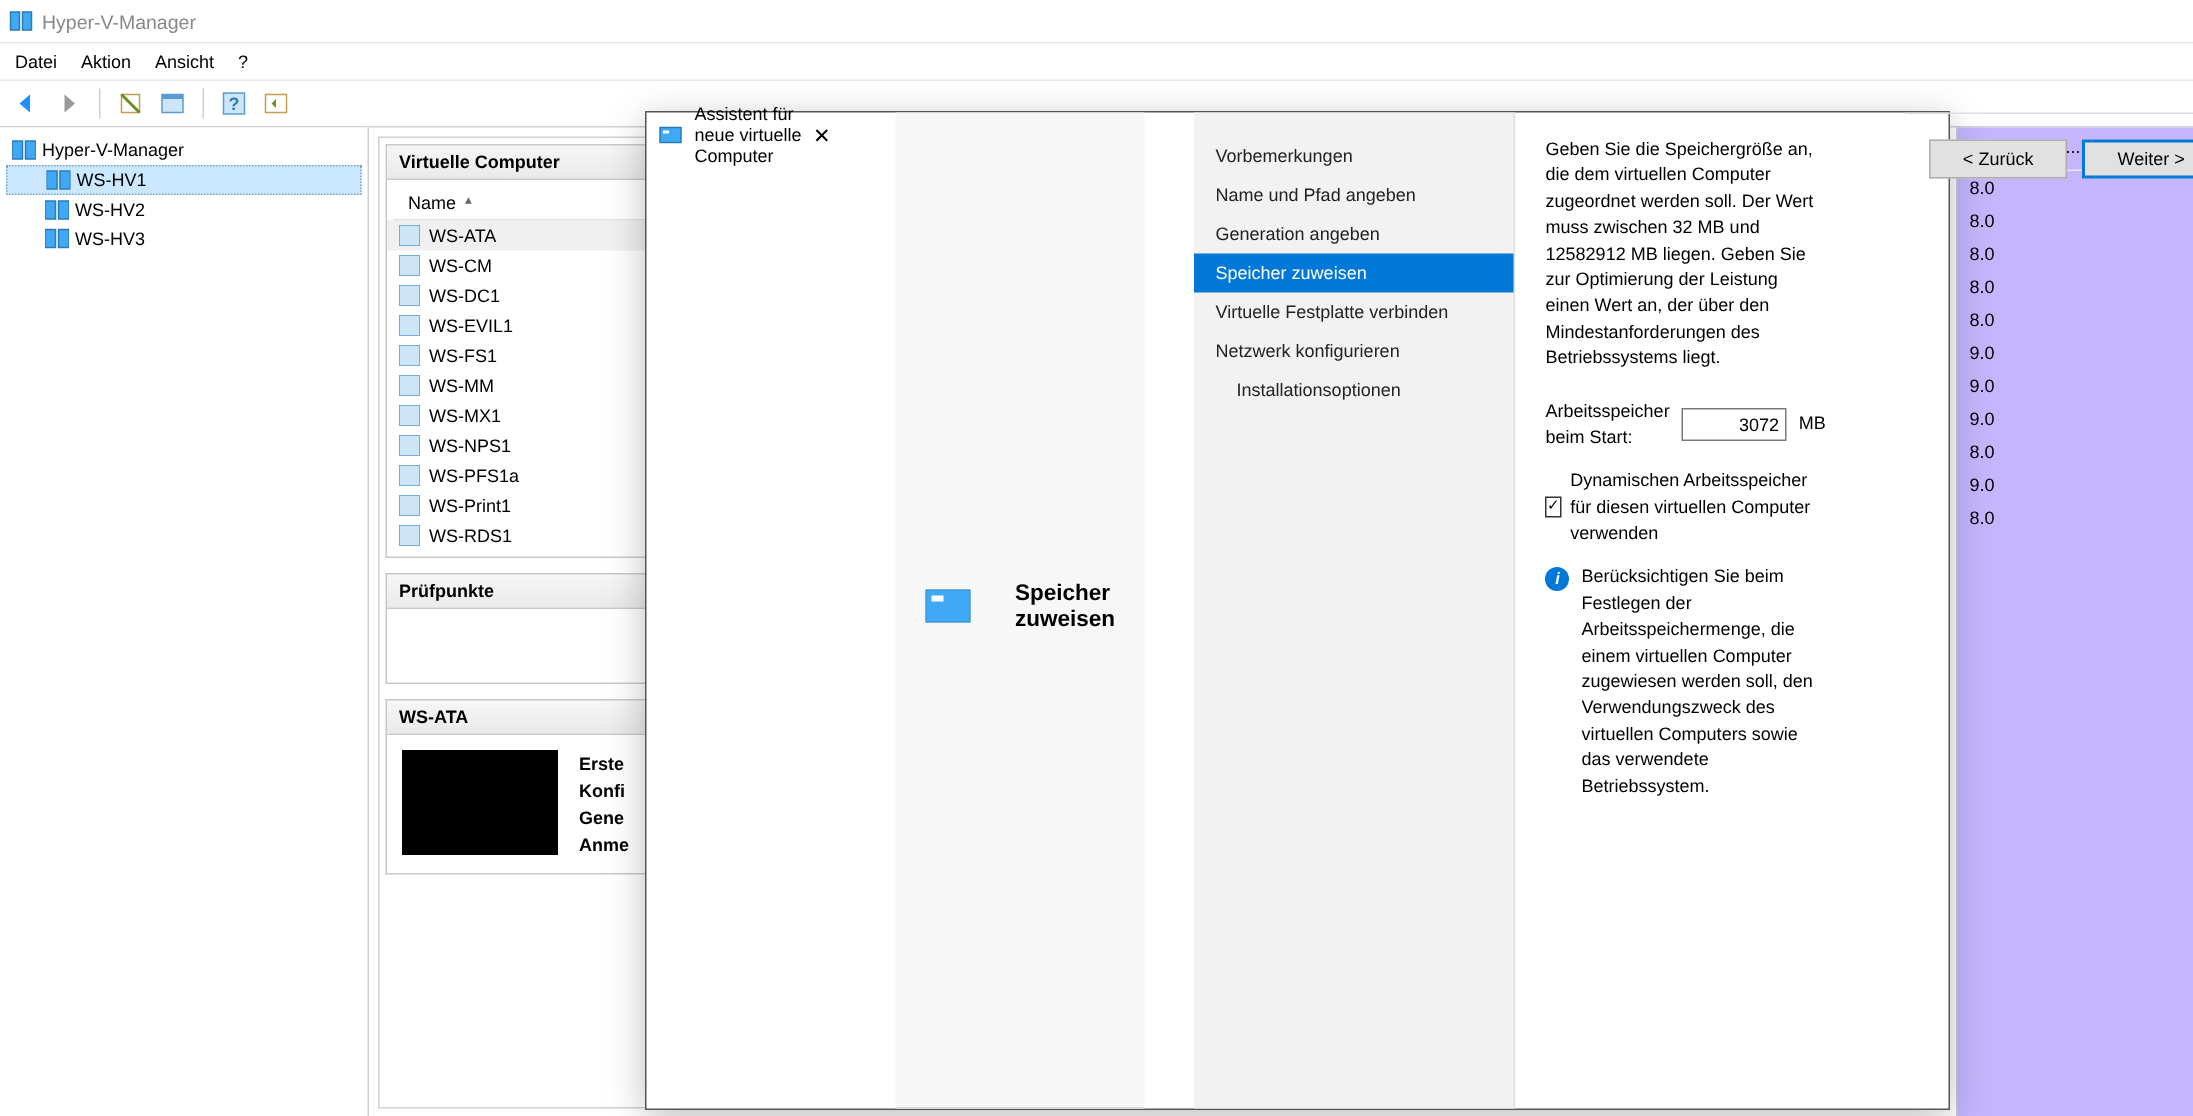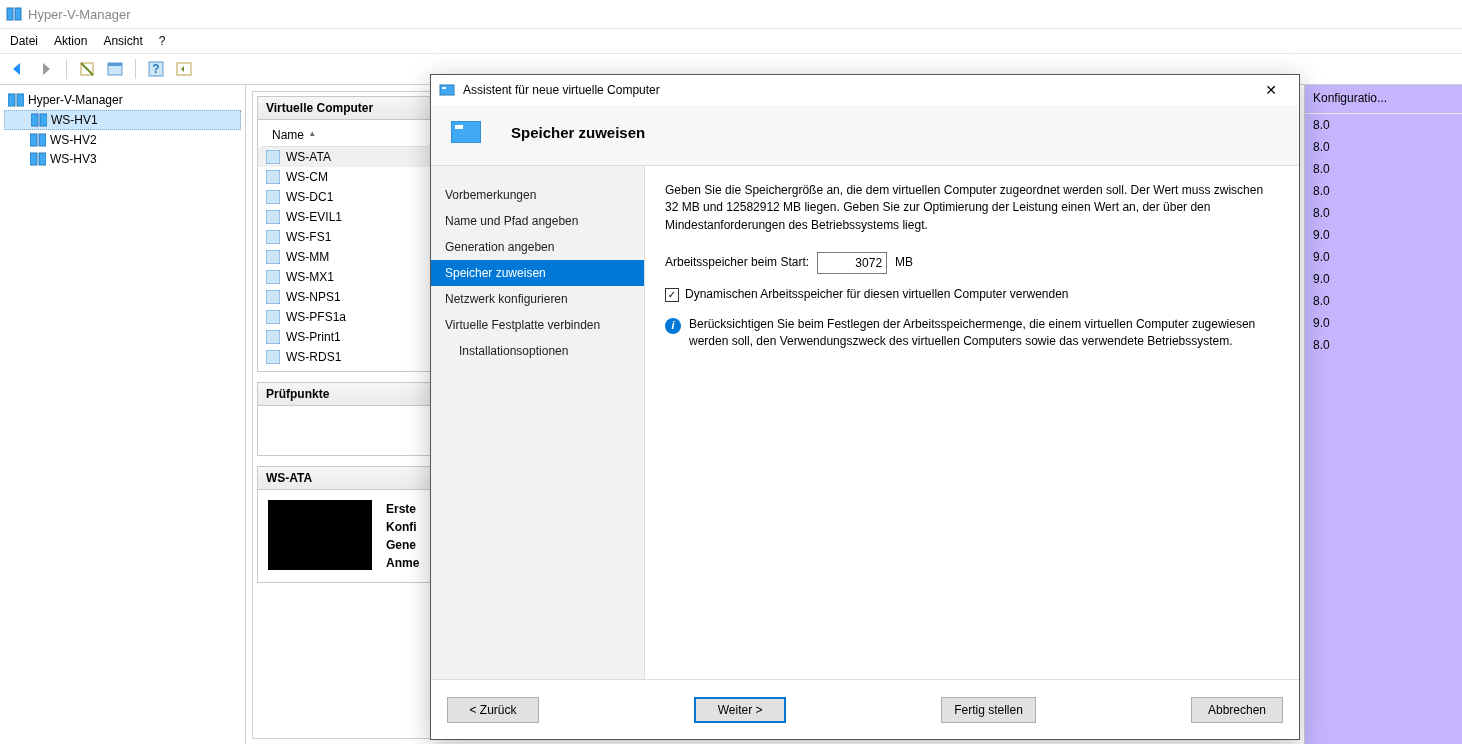--- a/index.html
+++ b/index.html
@@ -45,21 +45,21 @@
 .details-body { border: 1px solid #c8c8c8; border-top: none; padding: 10px; display: flex; gap: 14px; }
 .thumb { width: 104px; height: 70px; background: #000; }
 .detail-rows div { font-weight: bold; padding: 2px 0; }
 
 .config-col { width: 158px; border-left: 1px solid #d0d0d0; background: #c4b5fd; }
 .config-header { padding: 6px 8px 8px 8px; color: #000; border-bottom: 1px solid #e8e8e8; }
 .config-cell { padding: 4px 8px; }
 .config-note { padding: 8px; color: #555; }
 
 
-.wizard { position: absolute; left: 430px; top: 74px; width: 870px; height: 666px; background: #fff; border: 1px solid #555; box-shadow: 0 6px 24px rgba(0,0,0,0.25); display: flex; flex-direction: column; z-index: 50; }
+.wizard { position: absolute; left: 430px; top: 74px; width: 870px; height: 666px; background: #fff; border: 1px solid #555; box-shadow: 0 6px 24px rgba(0,0,0,0.25); display: flex; flex-direction: row; z-index: 50; gap: 33px; }
 .wizard-titlebar { height: 30px; display: flex; align-items: center; padding: 0 8px; }
 .wizard-titlebar .wicon { width: 16px; height: 16px; margin-right: 8px; }
 .wizard-titlebar .close { margin-left: auto; width: 40px; text-align: center; font-size: 14px; }
 .wizard-hero { padding: 16px 20px 22px 20px; display: flex; align-items: center; gap: 30px; background: #f7f7f7; border-bottom: 1px solid #ddd; }
 .wizard-hero .hero-icon { width: 30px; height: 22px; }
 .wizard-hero h2 { font-size: 15px; font-weight: 700; }
 .wizard-body { flex: 1; display: flex; }
 .wizard-steps { width: 214px; background: #f2f2f2; border-right: 1px solid #ddd; padding: 16px 0; }
 .step { padding: 6px 14px; color: #222; }
 .step.active { background: #0078d7; color: #fff; }
@@ -302,22 +302,22 @@
         </svg>
     </span>
     <h2>Speicher zuweisen</h2>
   </div>
   <div class="wizard-body">
     <div class="wizard-steps">
       <div class="step">Vorbemerkungen</div>
       <div class="step">Name und Pfad angeben</div>
       <div class="step">Generation angeben</div>
       <div class="step active">Speicher zuweisen</div>
+      <div class="step">Virtuelle Festplatte verbinden</div>
       <div class="step">Netzwerk konfigurieren</div>
-      <div class="step">Virtuelle Festplatte verbinden</div>
       <div class="step indent">Installationsoptionen</div>
     </div>
     <div class="wizard-content">
       <p>Geben Sie die Speichergröße an, die dem virtuellen Computer zugeordnet werden soll. Der Wert muss zwischen 32 MB und 12582912 MB liegen. Geben Sie zur Optimierung der Leistung einen Wert an, der über den Mindestanforderungen des Betriebssystems liegt.</p>
       <div class="mem-row">
         <span>Arbeitsspeicher beim Start:</span>
         <input type="text" value="3072" style="">
         <span>MB</span>
       </div>
       <div class="chk-row">

